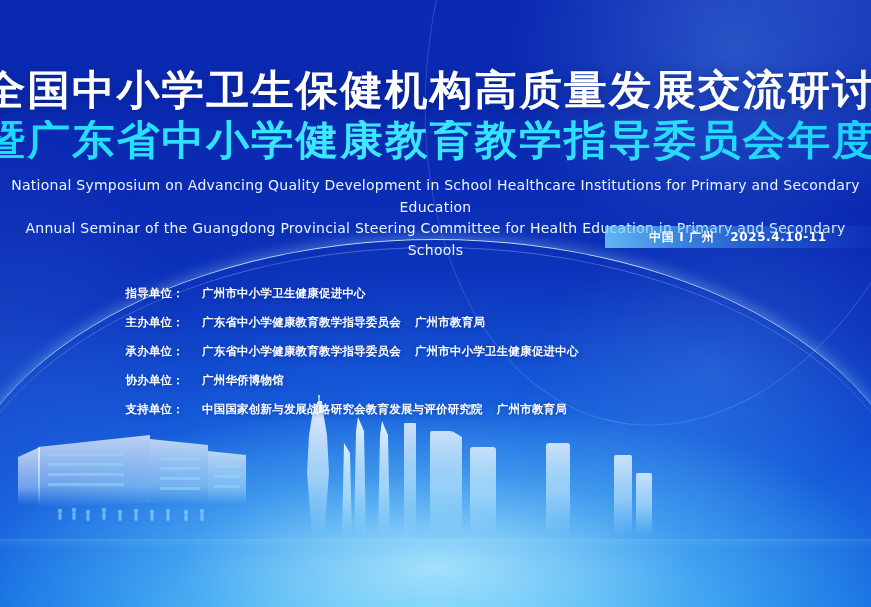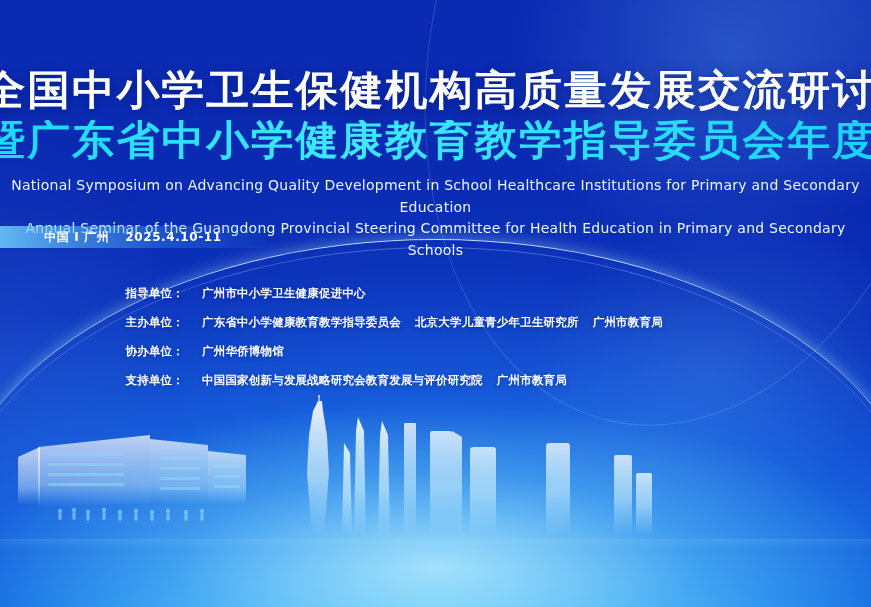--- a/index.html
+++ b/index.html
@@ -91,21 +91,21 @@
     margin-top:14px;
     font-family:"DejaVu Sans","Liberation Sans",sans-serif;
     font-size:14px;
     font-weight:400;
     color:#eaf6ff;
     letter-spacing:.25px;
     line-height:1.55;
   }
 
   
-  .badge-wrap{position:absolute;left:0;top:226px;width:100%;display:flex;justify-content:flex-start;}
+  .badge-wrap{position:absolute;left:0;top:226px;width:100%;display:flex;justify-content:flex-end;}
   .badge{
     position:relative;
     width:266px;height:22px;
     display:flex;align-items:center;
     background:linear-gradient(90deg, rgba(120,215,255,.80) 0%, rgba(90,190,250,.55) 30%, rgba(70,160,245,.30) 62%, rgba(60,140,240,.05) 100%);
   }
   .badge-text{
     position:absolute;left:0;top:0;width:100%;height:100%;
     display:flex;align-items:center;justify-content:center;gap:16px;
     font-family:"DejaVu Sans","Liberation Sans",sans-serif;
@@ -255,22 +255,28 @@
         <div class="org-row">
           <span class="org-label">指导单位：</span>
           <span class="org-vals">
             <span>广州市中小学卫生健康促进中心</span>
           </span>
         </div>
         <div class="org-row">
           <span class="org-label">主办单位：</span>
           <span class="org-vals">
             <span>广东省中小学健康教育教学指导委员会</span>
-            <span>北京大学儿童青少年卫生研究所</span>
             <span>广州市教育局</span>
+          </span>
+        </div>
+        <div class="org-row">
+          <span class="org-label">承办单位：</span>
+          <span class="org-vals">
+            <span>广东省中小学健康教育教学指导委员会</span>
+            <span>广州市中小学卫生健康促进中心</span>
           </span>
         </div>
         <div class="org-row">
           <span class="org-label">协办单位：</span>
           <span class="org-vals">
             <span>广州华侨博物馆</span>
           </span>
         </div>
         <div class="org-row">
           <span class="org-label">支持单位：</span>

